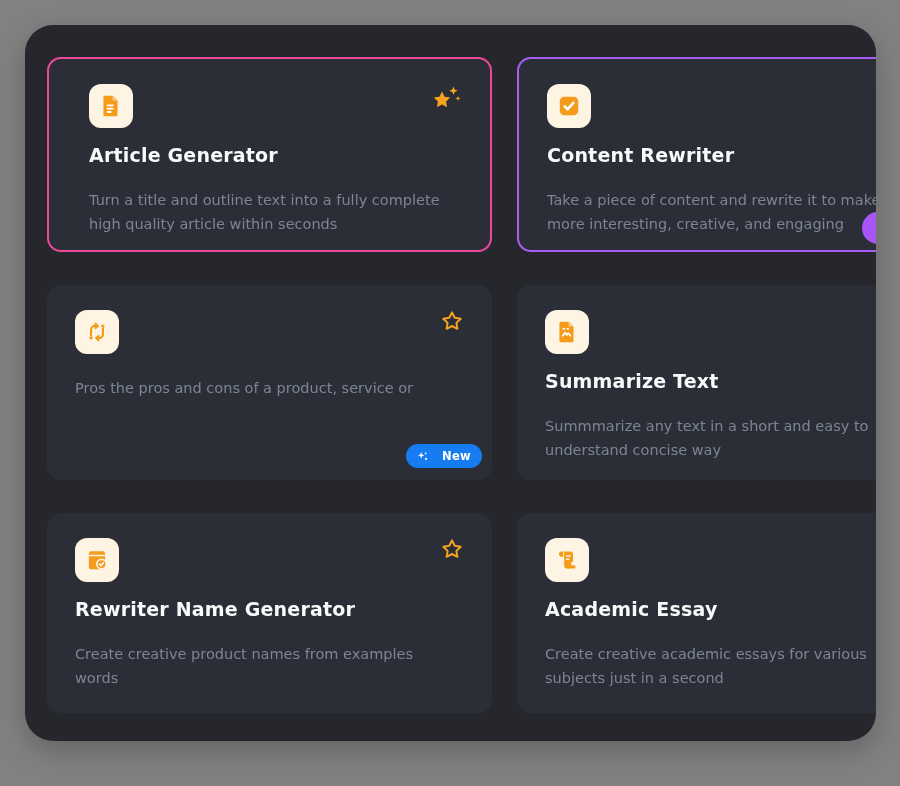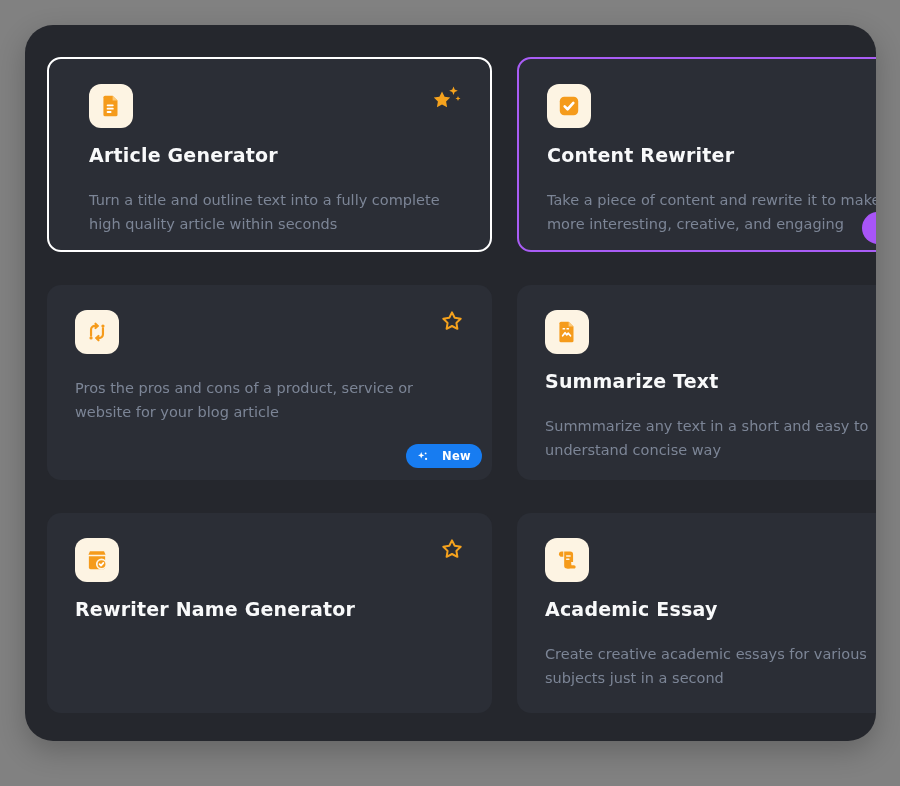--- a/index.html
+++ b/index.html
@@ -28,21 +28,21 @@
   .card {
     position:relative;
     width:445px; height:195px;
     background:#2b2e36;
     border-radius:14px;
     padding:25px 28px;
     box-sizing:border-box;
     cursor:pointer;
   }
   .card.tall { height:200px; }
-  .card.border-orange { border:2px solid #ffffff;padding-left:40px; }
+  .card.border-orange { border:2px solid #ec4899;padding-left:40px; }
   .card.border-purple { border:2px solid #a95df5; }
   .tile {
     width:44px; height:44px;
     background:#fdf4e3;
     border-radius:12px;
     display:flex; align-items:center; justify-content:center;
   }
   .card-title {
     margin-top:16px;
     font-size:19px;
@@ -138,21 +138,20 @@
           </g>
         </svg>
       </div>
       <button class="fav">
         <svg width="24" height="24" viewBox="0 0 24 24">
           <path d="M12 3.4l2.7 5.4 6 .9-4.3 4.2 1 5.9-5.4-2.8-5.4 2.8 1-5.9-4.3-4.2 6-.9z" fill="none" stroke="#f5a21d" stroke-width="2" stroke-linejoin="round"></path>
         </svg>
       </button>
       <div class="card-desc">
         <div class="desc-line">Pros the pros and cons of a product, service or</div>
-        <div class="desc-line">website for your blog article</div>
       </div>
       <div class="badge-new">
         <svg width="11" height="11" viewBox="0 0 12 12">
           <path d="M4.6 1.2l1 2.5 2.5 1-2.5 1-1 2.5-1-2.5-2.5-1 2.5-1z" fill="#fff"></path>
           <circle cx="9.4" cy="2.6" r="1" fill="#fff"></circle>
           <circle cx="9.9" cy="8.6" r="1.2" fill="#fff"></circle>
         </svg>
         <span>New</span>
       </div>
     </div>
@@ -182,20 +181,24 @@
           <circle cx="16.2" cy="15.8" r="4.4" fill="#f59b1b" stroke="#fdf4e3" stroke-width="1.6"></circle>
           <path d="M14.4 15.9l1.3 1.3 2.2-2.6" stroke="#fff" stroke-width="1.6" fill="none" stroke-linecap="round" stroke-linejoin="round"></path>
         </svg>
       </div>
       <button class="fav">
         <svg width="24" height="24" viewBox="0 0 24 24">
           <path d="M12 3.4l2.7 5.4 6 .9-4.3 4.2 1 5.9-5.4-2.8-5.4 2.8 1-5.9-4.3-4.2 6-.9z" fill="none" stroke="#f5a21d" stroke-width="2" stroke-linejoin="round"></path>
         </svg>
       </button>
       <div class="card-title">Rewriter Name Generator</div>
+      <div class="card-desc">
+        <div class="desc-line">Create creative product names from examples</div>
+        <div class="desc-line">words</div>
+      </div>
     </div>
 
     <div class="card tall">
       <div class="tile">
         <svg width="26" height="26" viewBox="0 0 24 24">
           <path d="M7 4.2a2.4 2.4 0 0 0-2.4 2.4C4.6 7.9 5.7 9 7 9h1.6V4.2z" fill="#f59b1b"></path>
           <path d="M9.4 4.2H15a2.6 2.6 0 0 1 2.6 2.6v7h-1.8l.3 3.2c.1 1.5-1.1 2.8-2.6 2.8h-1.7a2.4 2.4 0 0 1-2.4-2.4z" fill="#f59b1b"></path>
           <path d="M12.2 16.9h6.2c.9 0 1.6.7 1.6 1.5 0 .8-.7 1.5-1.6 1.5h-6.2z" fill="#f59b1b"></path>
           <rect x="11" y="7.6" width="4.6" height="1.5" rx=".7" fill="#fdf4e3"></rect>
           <rect x="11" y="10.6" width="3.4" height="1.5" rx=".7" fill="#fdf4e3"></rect>

